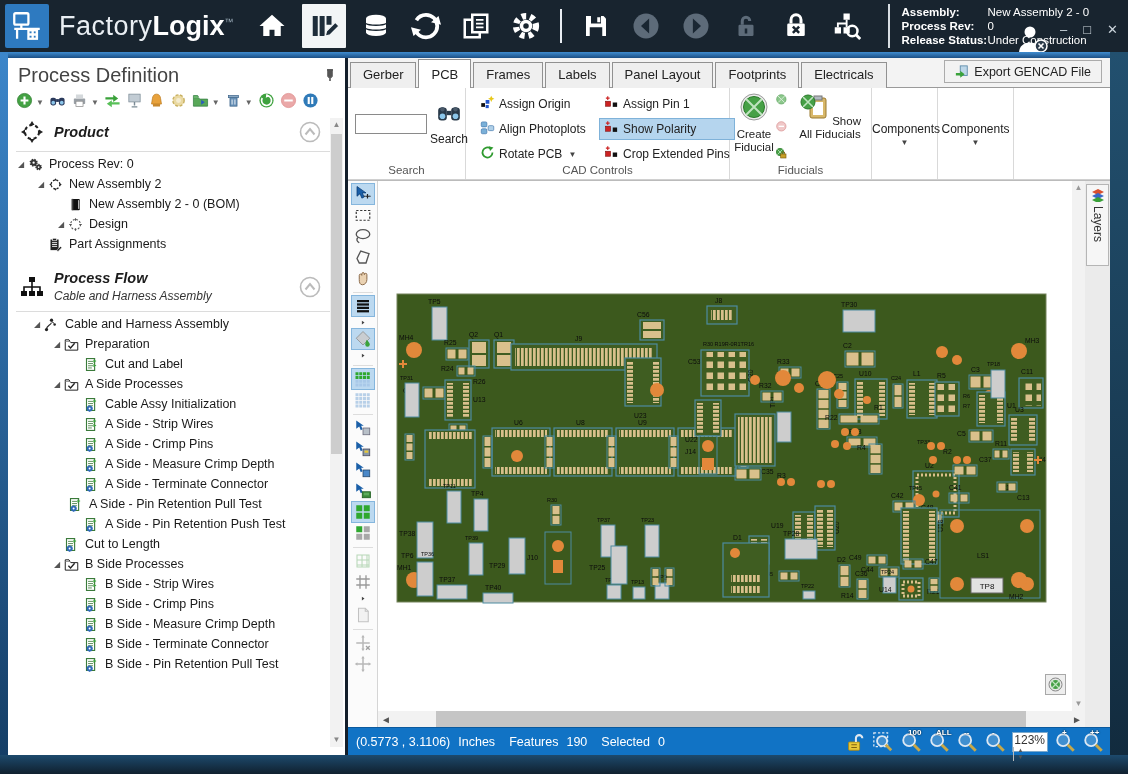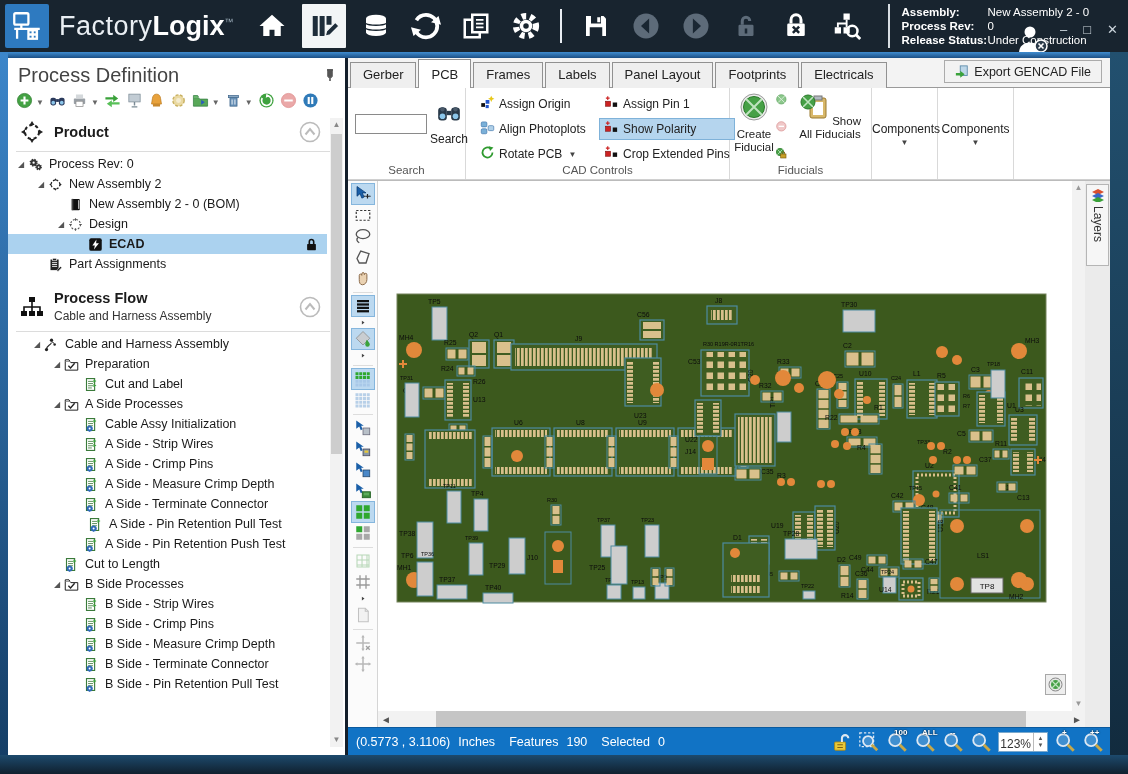--- a/index.html
+++ b/index.html
@@ -35,21 +35,21 @@
 
   
   .left-panel { position:absolute; left:8px; top:58px; width:337px; height:697px; background:#fff; }
   .lp-header { height:28px; display:flex; align-items:center; padding:6px 8px 0 10px; }
   .lp-title { font-size:20px; color:#444; flex:1; }
   .pin { width:14px; height:14px; }
   .lp-toolbar { height:26px; display:flex; align-items:center; gap:5px; padding:2px 6px 0 8px; }
   .lp-tb-ic { width:17px; height:17px; }
   .lp-tb-ic svg { width:17px; height:17px; }
   .lp-caret { font-size:8px; color:#666; margin:4px 0 0 -2px; }
-  .section-hdr { display:flex; align-items:center; padding:8px 10px 4px 12px; }
+  .section-hdr { display:flex; align-items:center; padding:8px 10px 4px 12px;font-style:italic; }
   .sec-icon { width:24px; height:24px; margin-right:10px; }
   .sec-icon svg { width:24px; height:24px; }
   .sec-title { font-size:14.5px; font-weight:700; color:#1c1c1c; flex:1; }
   .sec-sub { font-size:12px; color:#333; }
   .upcircle { width:22px; height:22px; margin-right:14px; }
   .divider { height:1px; background:#dcdcdc; margin:3px 8px 2px 8px; }
   .tree { font-size:12.5px; color:#1a1a1a; }
   .trow { height:20px; display:flex; align-items:center; position:relative; }
   .texp { width:10px; font-size:8px; color:#555; text-align:center; flex:0 0 10px; }
   .tico { width:15px; height:15px; margin:0 6px 0 2px; flex:0 0 15px; }
@@ -119,21 +119,21 @@
   .layers-tab .vtext { writing-mode:vertical-rl; font-size:12px; color:#333; margin-top:4px; }
 
   
   .status-bar { position:absolute; left:348px; top:727px; width:762px; height:28px; background:#1173c5; border-top:1px solid #0b5a9e; display:flex; align-items:center; color:#fff; font-size:12.5px; }
   .sb-left { display:flex; gap:14px; padding-left:8px; white-space:nowrap;justify-content:center; }
   .sb-left .pair { display:flex; gap:8px; }
   .sb-right { margin-left:auto; display:flex; align-items:center; gap:6px; padding-right:6px; }
   .sb-ic { width:22px; height:22px; position:relative; }
   .sb-ic svg { width:22px; height:22px; }
   .sb-ic .tag { position:absolute; top:-3px; left:8px; font-size:8px; font-weight:700; color:#fff; text-shadow:0 0 2px #000; }
-  .spinner { display:flex; height:20px; background:#fff; border:1px solid #7aa8cc; align-items:flex-end; }
+  .spinner { display:flex; height:20px; background:#fff; border:1px solid #7aa8cc; align-items:flex-start;flex-direction:column; }
   .spinner .zv { width:34px; text-align:right; color:#333; font-size:12px; padding-right:2px; }
   .spinner .ud { width:14px; height:100%; border-left:1px solid #bbb; display:flex; flex-direction:column; align-items:center; justify-content:center; font-size:6px; color:#555; line-height:7px; }
 </style>
 </head>
 <body>
 
 <div class="app">
 
   <div class="titlebar">
     <div class="logo">
@@ -401,33 +401,20 @@
           <span class="tlabel">New Assembly 2 - 0 (BOM)</span>
         </div>
         <div class="trow" style="padding-left: 48px;">
           <span class="texp">◢</span>
           <span class="tico"><svg viewBox="0 0 24 24">
               <circle cx="12" cy="12" r="8" fill="none" stroke="#555" stroke-width="1.8" stroke-dasharray="3 2.4"></circle>
               <path d="M12 2v4M12 18v4M2 12h4M18 12h4" stroke="#555" stroke-width="1.8"></path>
             </svg></span>
           <span class="tlabel">Design</span>
         </div>
-        <div class="trow sel" style="padding-left: 68px;">
-          <span class="selbg"></span>
-          <span class="texp"></span>
-          <span class="tico"><svg viewBox="0 0 24 24">
-              <rect x="2" y="2" width="20" height="20" rx="3" fill="#111"></rect>
-              <polygon points="13.5,4 7,13.5 11,13.5 9.5,20 17.5,10 13,10" fill="#fff"></polygon>
-            </svg></span>
-          <span class="tlabel">ECAD</span>
-          <span class="tlock"><svg viewBox="0 0 24 24">
-              <rect x="5" y="11" width="14" height="10" rx="1" fill="#111"></rect>
-              <path d="M8.5 11V7.5a3.5 3.5 0 0 1 7 0V11" fill="none" stroke="#111" stroke-width="2.6"></path>
-            </svg></span>
-        </div>
         <div class="trow" style="padding-left: 28px;">
           <span class="texp"></span>
           <span class="tico"><svg viewBox="0 0 24 24">
               <rect x="4" y="4" width="13" height="17" fill="#222"></rect>
               <rect x="7.5" y="2" width="6" height="4" fill="#222" stroke="#fff"></rect>
               <path d="M6.5 9h8M6.5 12h8M6.5 15h8" stroke="#fff" stroke-width="1.4"></path>
               <path d="M14 21l6-6 2 2-6 6z" fill="#222" stroke="#fff" stroke-width="0.8"></path>
             </svg></span>
           <span class="tlabel">Part Assignments</span>
         </div>
@@ -541,21 +528,21 @@
           <span class="texp"></span>
           <span class="tico"><svg viewBox="0 0 24 24">
               <rect x="4" y="2.5" width="13" height="19" fill="#fff" stroke="#3a7a3a" stroke-width="1.8"></rect>
               <path d="M6.5 7h8M6.5 10.5h8M6.5 14h8" stroke="#3a7a3a" stroke-width="1.3"></path>
               <polygon points="15,4 20,6.5 15,9" fill="#3aa23a"></polygon>
               <circle cx="9" cy="18.5" r="4.5" fill="#2f6ab8" stroke="#2f6ab8" stroke-width="1.6" stroke-dasharray="1.6 1.6"></circle>
               <circle cx="9" cy="18.5" r="1.6" fill="#fff"></circle>
             </svg></span>
           <span class="tlabel">A Side - Terminate Connector</span>
         </div>
-        <div class="trow" style="padding-left: 68px; align-items: center;">
+        <div class="trow" style="padding-left: 48px; align-items: center;">
           <span class="texp"></span>
           <span class="tico"><svg viewBox="0 0 24 24">
               <rect x="4" y="2.5" width="13" height="19" fill="#fff" stroke="#3a7a3a" stroke-width="1.8"></rect>
               <path d="M6.5 7h8M6.5 10.5h8M6.5 14h8" stroke="#3a7a3a" stroke-width="1.3"></path>
               <polygon points="15,4 20,6.5 15,9" fill="#3aa23a"></polygon>
               <circle cx="9" cy="18.5" r="4.5" fill="#2f6ab8" stroke="#2f6ab8" stroke-width="1.6" stroke-dasharray="1.6 1.6"></circle>
               <circle cx="9" cy="18.5" r="1.6" fill="#fff"></circle>
             </svg></span>
           <span class="tlabel">A Side - Pin Retention Pull Test</span>
         </div>

